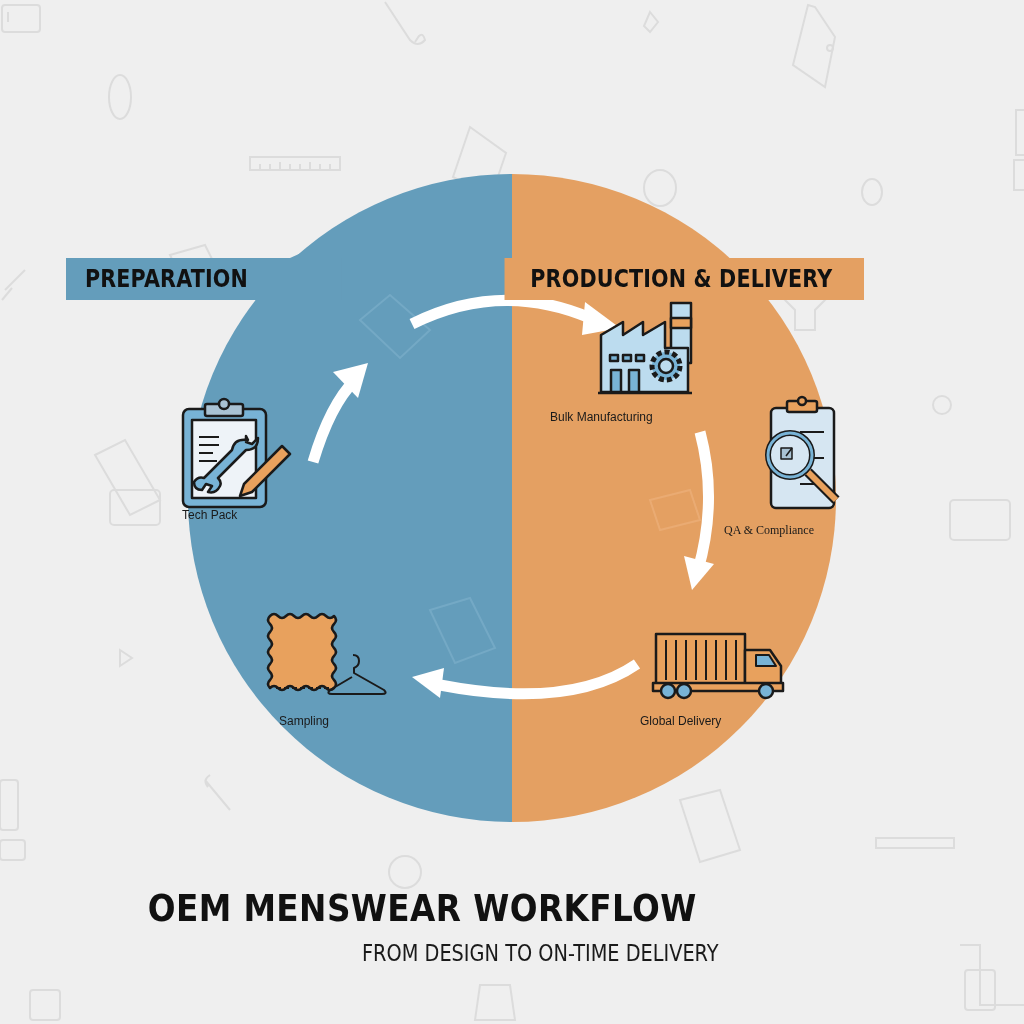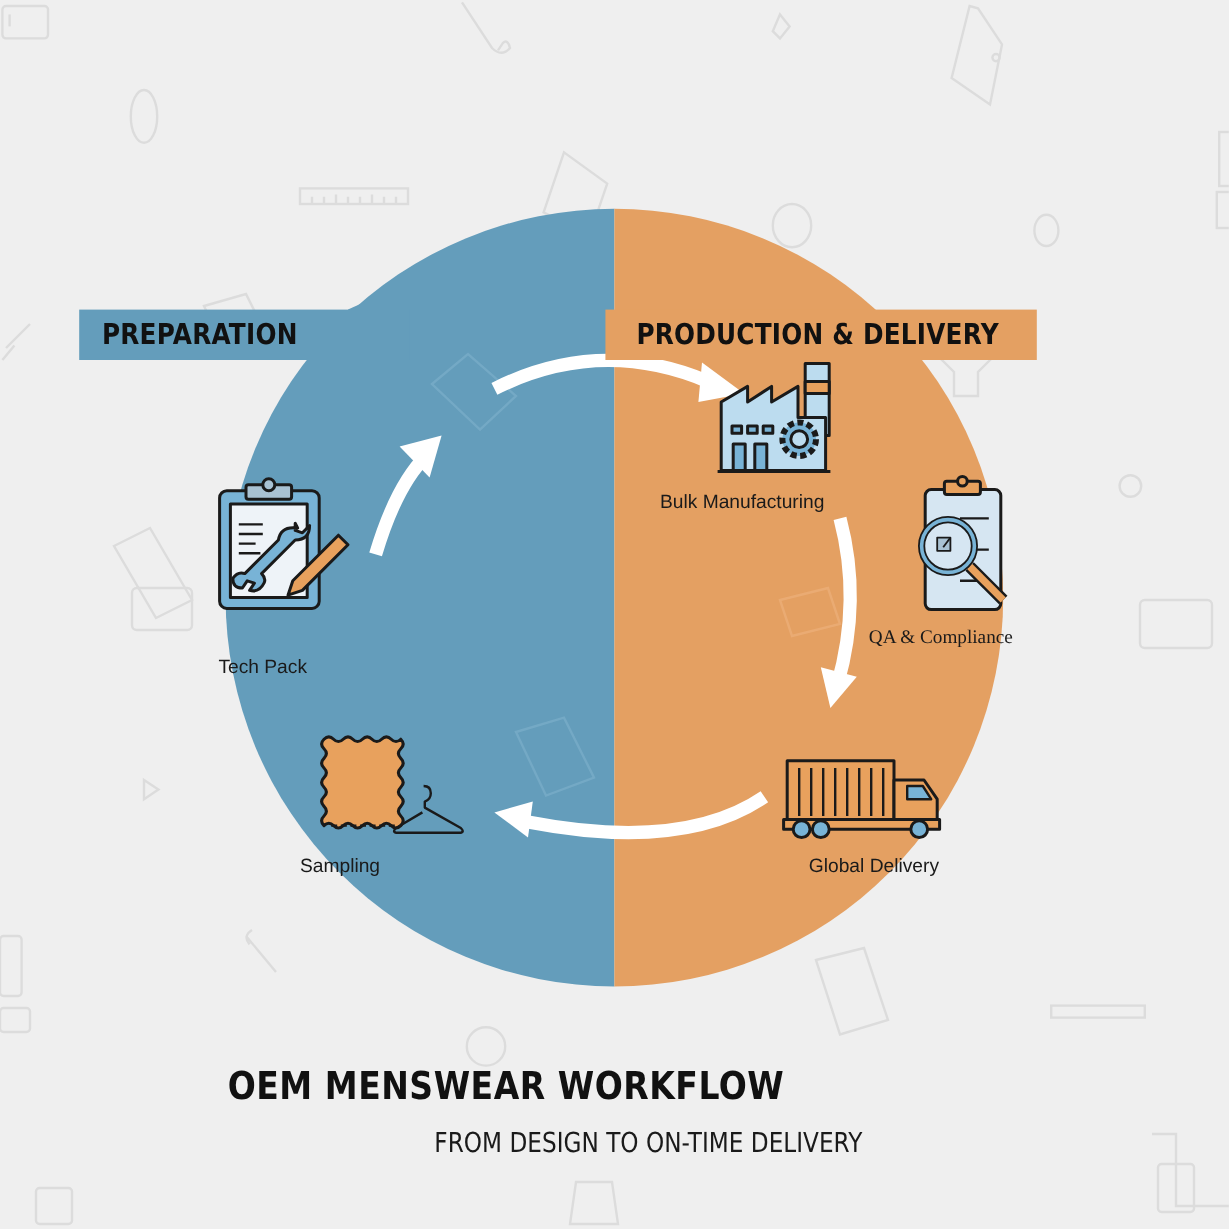--- a/index.html
+++ b/index.html
@@ -13,26 +13,26 @@
     .diagram { position: absolute; left: 0; top: 0; width: 933px; height: 1024px; }
     .banner {
       position: absolute; height: 42px; display: flex; align-items: center;
       font-family: "DejaVu Sans", sans-serif; font-weight: bold;
       font-size: 24px; color: #111; letter-spacing: 0.2px;
       transform: scaleX(0.86);
     }
     .banner-left { left: 66px; top: 258px; width: 320px; background: #649dbb; padding-left: 22px; box-sizing: border-box; transform-origin: left center; }
     .banner-right { left: 596px; top: 258px; width: 418px; background: #e4a062; padding-left: 30px; box-sizing: border-box; transform-origin: right center; right: 69px; left: auto; }
     .stage-label {
-      position: absolute; font-size: 16px; color: #1a1a1a; white-space: nowrap;
+      position: absolute; font-size: 12px; color: #1a1a1a; white-space: nowrap;
       font-family: "Liberation Sans", sans-serif;
     }
     .title {
       position: absolute; left: 0; width: 844px; top: 886px; text-align: center;
-      font-family: "DejaVu Sans", sans-serif; font-weight: bold; font-size: 32px; color: #111;
+      font-family: "DejaVu Sans", sans-serif; font-weight: bold; font-size: 38px; color: #111;
       letter-spacing: 0.5px;
     }
     .title span { display: inline-block; transform: scaleX(0.86); }
     .subtitle {
       position: absolute; left: 0; width: 1024px; top: 940px; text-align: center;
       font-family: "DejaVu Sans", sans-serif; font-size: 23px; color: #1a1a1a; padding-left: 28px;
     }
     .subtitle span { display: inline-block; transform: scaleX(0.84); }
   </style>
 </head>
@@ -219,21 +219,21 @@
     </g>
   </svg>
 
   <div class="banner banner-left">
     <span>PREPARATION</span>
   </div>
   <div class="banner banner-right">
     <span>PRODUCTION &amp; DELIVERY</span>
   </div>
 
-  <div class="stage-label" style="left:182px; top:548px;">Tech Pack</div>
+  <div class="stage-label" style="left:182px; top:508px;">Tech Pack</div>
   <div class="stage-label" style="left:550px; top:410px;">Bulk Manufacturing</div>
   <div class="stage-label" style="left:724px; top:523px;font-family:Liberation Serif, serif;">QA &amp; Compliance</div>
-  <div class="stage-label" style="left:640px; top:714px;margin-left:34px;">Global Delivery</div>
-  <div class="stage-label" style="left:250px; top:714px;">Sampling</div>
+  <div class="stage-label" style="left:640px; top:714px;">Global Delivery</div>
+  <div class="stage-label" style="left:279px; top:714px;">Sampling</div>
 </div>
 
 <div class="title"><span>OEM MENSWEAR WORKFLOW</span></div>
 <div class="subtitle"><span>FROM DESIGN TO ON-TIME DELIVERY</span></div>
 
 </body></html>

